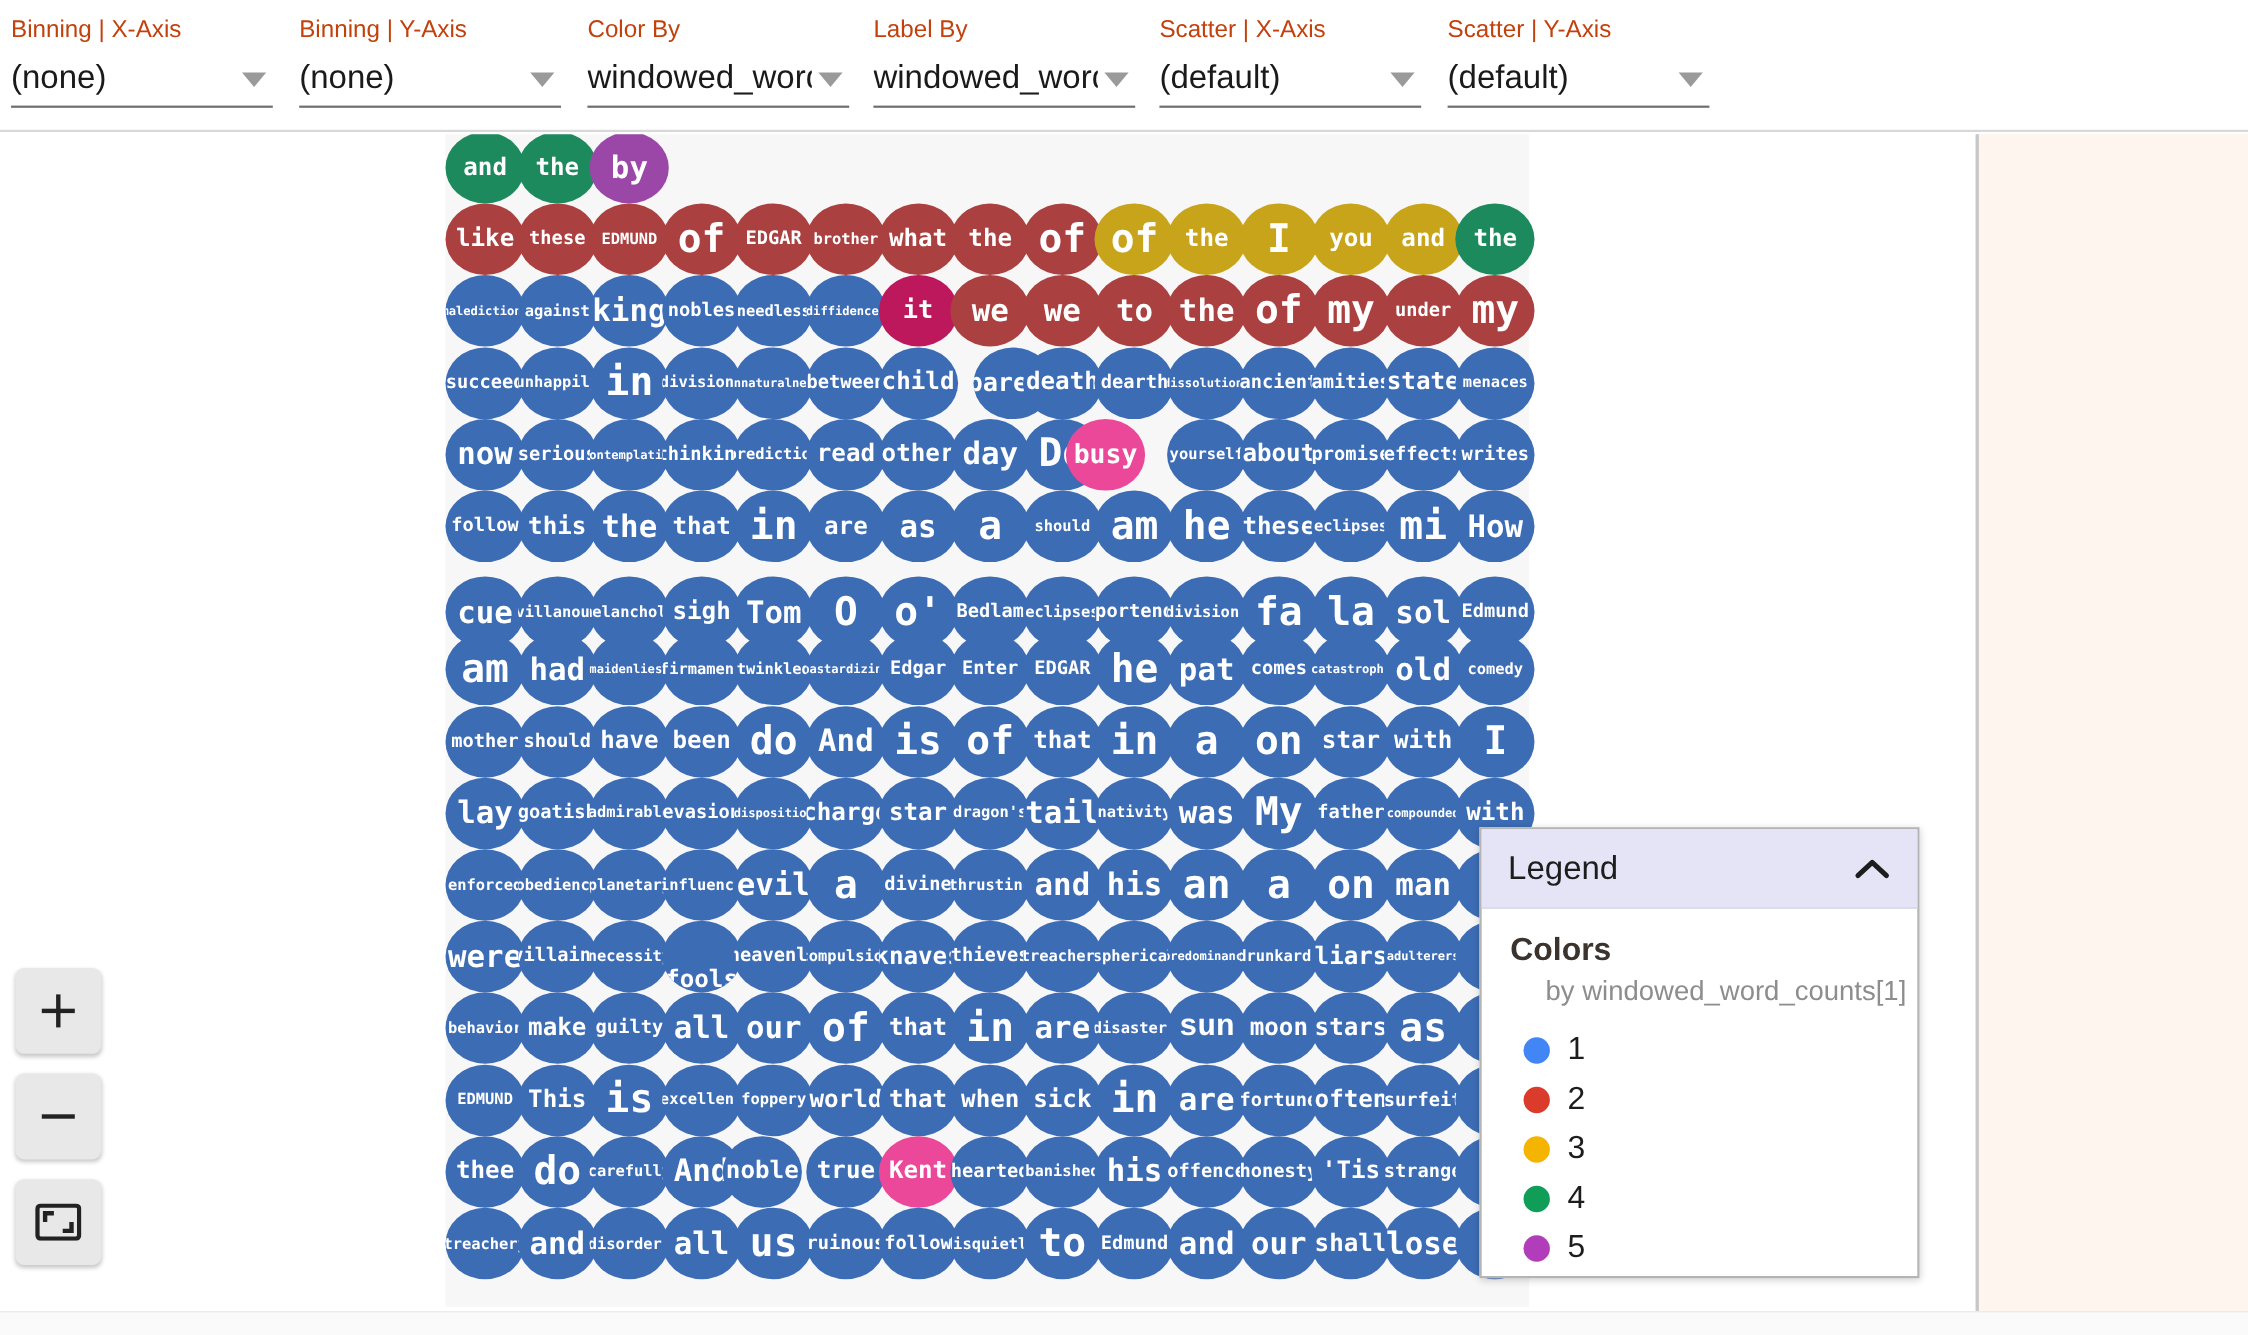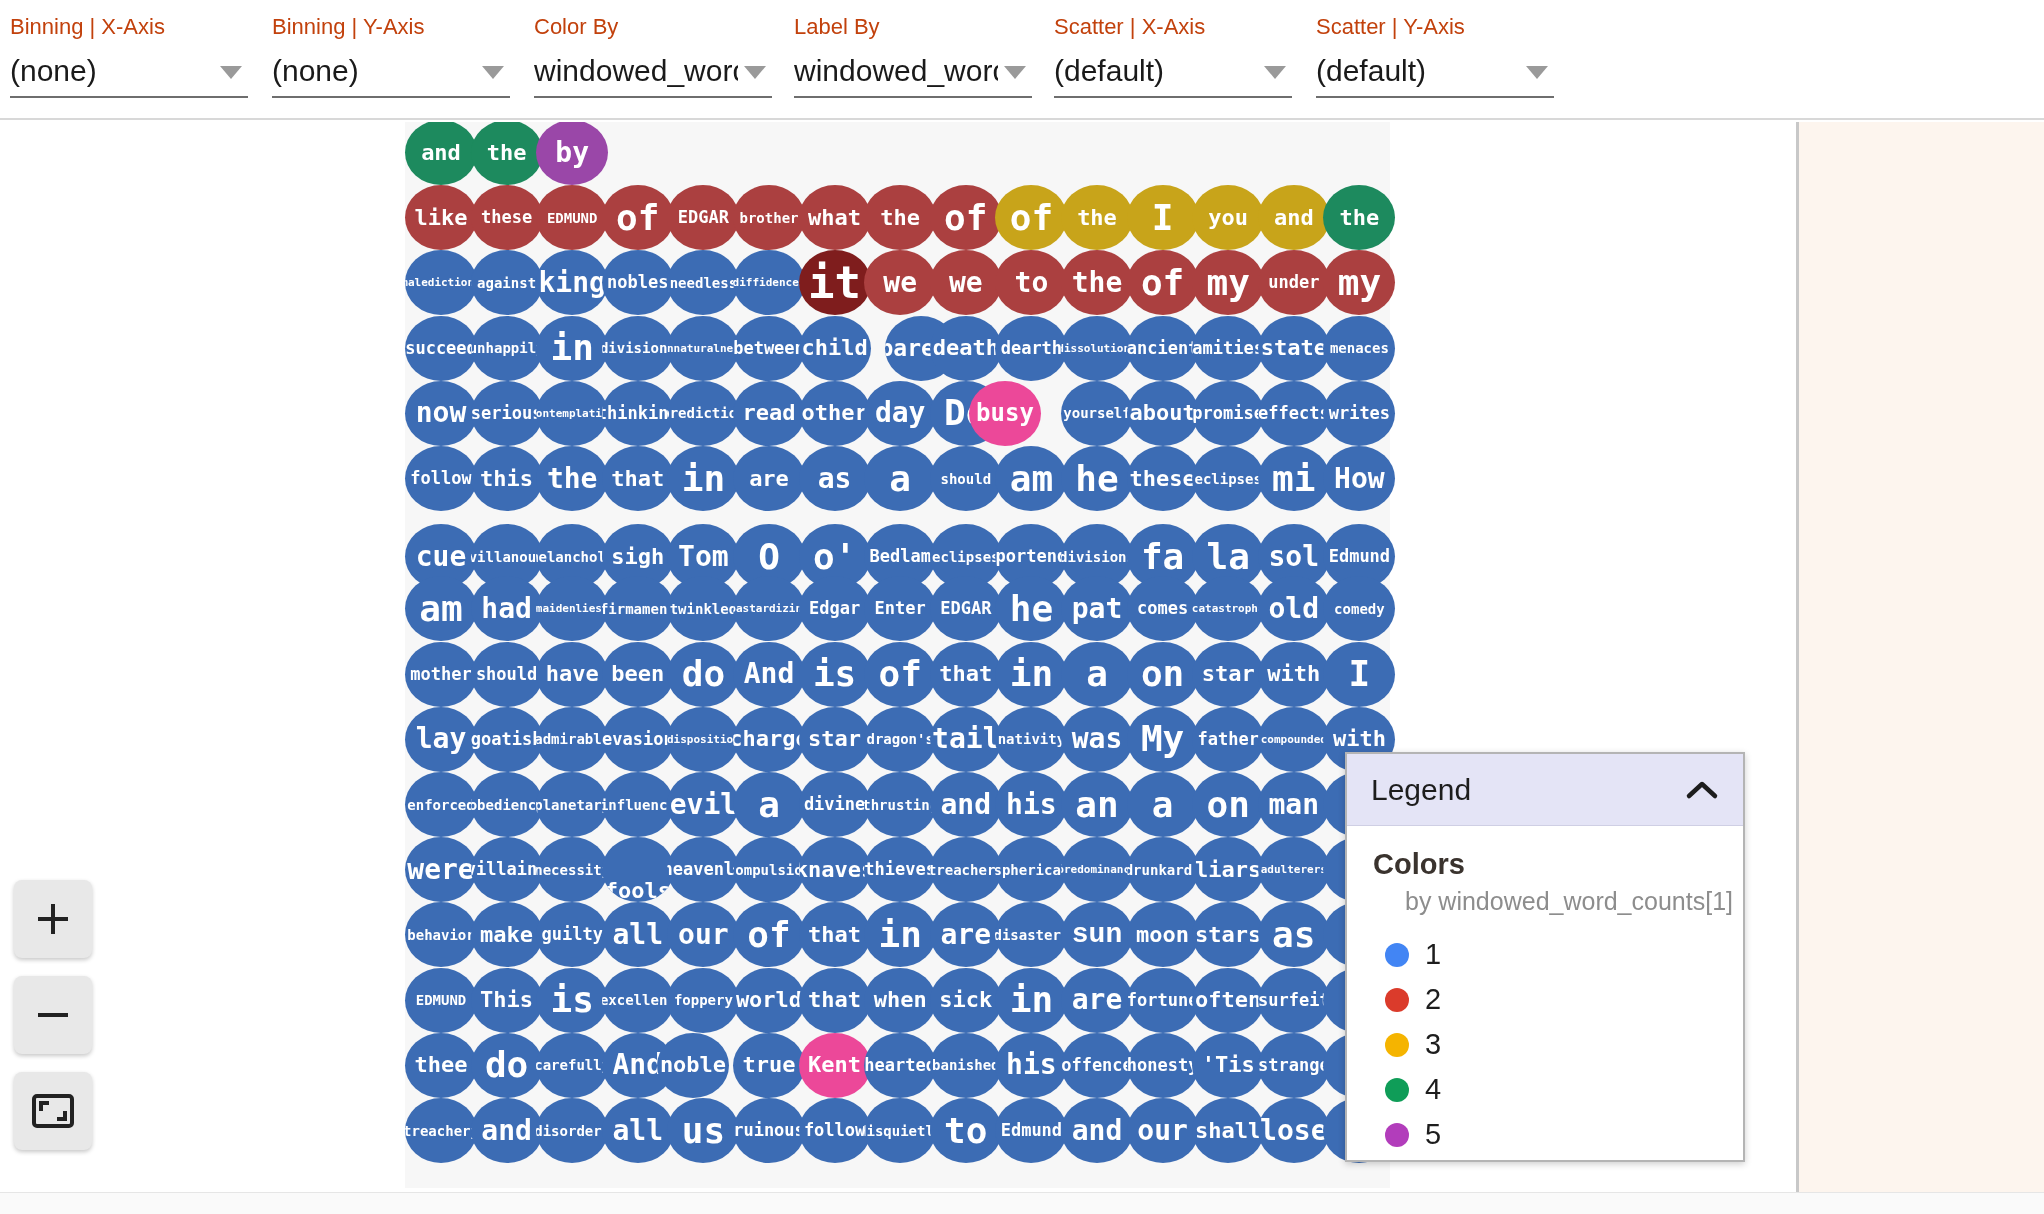--- a/index.html
+++ b/index.html
@@ -235,21 +235,21 @@
         </div>
         <div class="bub" style="left: 196.8px; width: 72px; height: 65px; background: rgb(60, 108, 180); font-size: 17px;">
           <span>nobles</span>
         </div>
         <div class="bub" style="left: 262.4px; width: 72px; height: 65px; background: rgb(60, 108, 180); font-size: 14px;">
           <span>needless</span>
         </div>
         <div class="bub" style="left: 328px; width: 72px; height: 65px; background: rgb(60, 108, 180); font-size: 11px;">
           <span>diffidences</span>
         </div>
-        <div class="bub" style="left: 393.6px; width: 72px; height: 65px; background: #7f1d1d; font-size: 44px;">
+        <div class="bub" style="left: 393.6px; width: 72px; height: 65px; background: #be185d; font-size: 23px;">
           <span>it</span>
         </div>
         <div class="bub" style="left: 459.2px; width: 72px; height: 65px; background: rgb(171, 64, 64); font-size: 28px;">
           <span>we</span>
         </div>
         <div class="bub" style="left: 524.8px; width: 72px; height: 65px; background: rgb(171, 64, 64); font-size: 28px;">
           <span>we</span>
         </div>
         <div class="bub" style="left: 590.4px; width: 72px; height: 65px; background: rgb(171, 64, 64); font-size: 28px;">
           <span>to</span>

